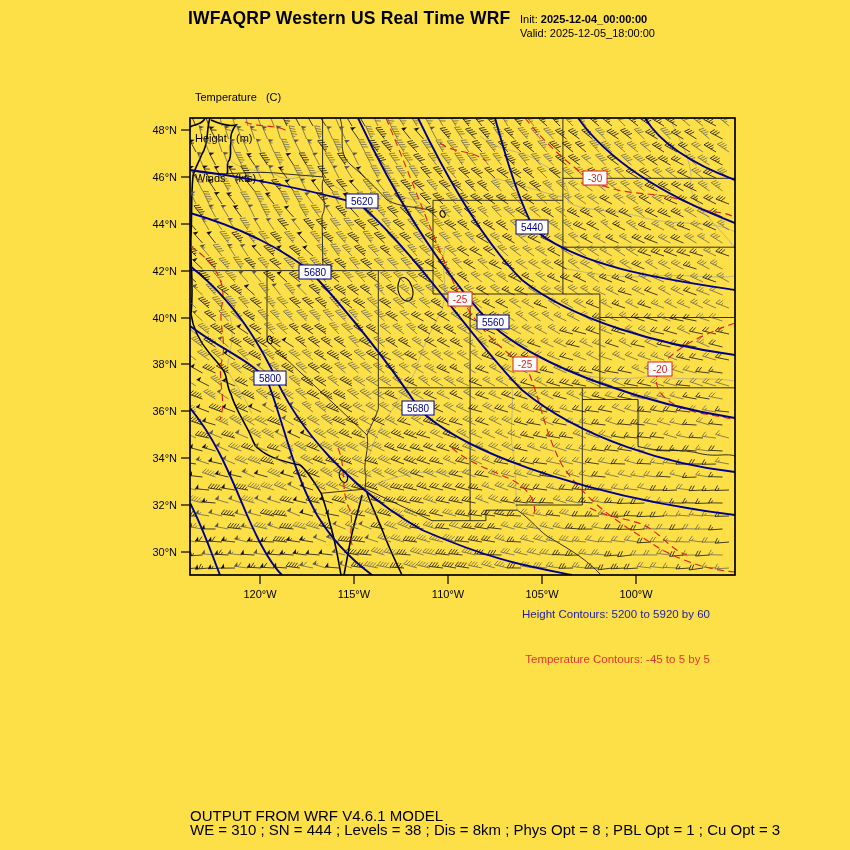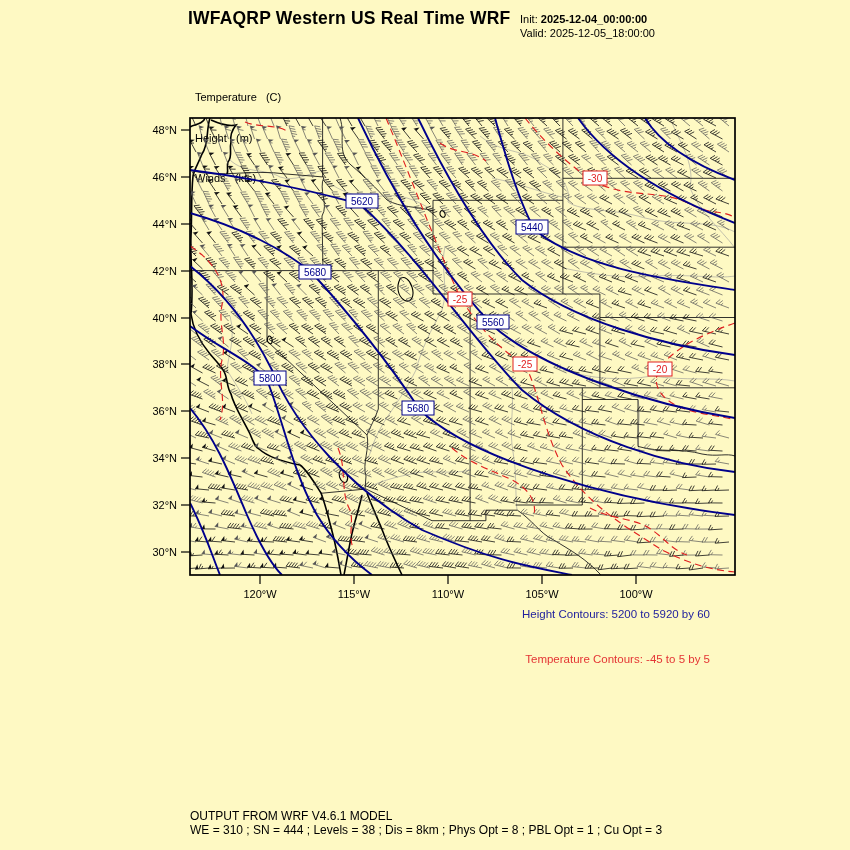--- a/index.html
+++ b/index.html
@@ -1,24 +1,24 @@
 <!DOCTYPE html>
 <html><head>
 <meta charset="utf-8">
 <style>
   html,body{margin:0;padding:0;background:#fff;width:850px;height:850px;overflow:hidden;
     font-family:"Liberation Sans", sans-serif;}
-  #page{position:relative;width:850px;height:850px;background:#fef9c3;}
+  #page{position:relative;width:850px;height:850px;background:#fde047;}
   #title{position:absolute;left:188px;top:8px;font-size:17.5px;font-weight:bold;color:#000;letter-spacing:.2px;}
   #runinfo{position:absolute;left:520px;top:12px;width:188px;text-align:left;font-size:11px;color:#000;line-height:14px;}
   #runinfo .b{font-weight:bold;}
   #legend{position:absolute;left:195px;top:64px;font-size:11px;color:#000;line-height:13.5px;white-space:pre;}
   #contour-legend-height{position:absolute;left:400px;top:608px;width:310px;text-align:right;font-size:11.5px;}
   #contour-legend-temp{position:absolute;left:400px;top:633px;width:310px;text-align:right;font-size:11.5px;}
-  #footer{position:absolute;left:190px;top:809px;font-size:12px;color:#000;line-height:14px;}
+  #footer{position:absolute;left:190px;top:809px;font-size:15px;color:#000;line-height:14px;}
   svg{position:absolute;left:0;top:0;}
   text.axis{font-family:"Liberation Sans",sans-serif;font-size:11px;fill:#000;}
   text.clabel{font-family:"Liberation Sans",sans-serif;font-size:10px;}
 </style>
 </head>
 <body>
 
 <div id="page">
   <div id="title">IWFAQRP Western US Real Time WRF</div>
 

